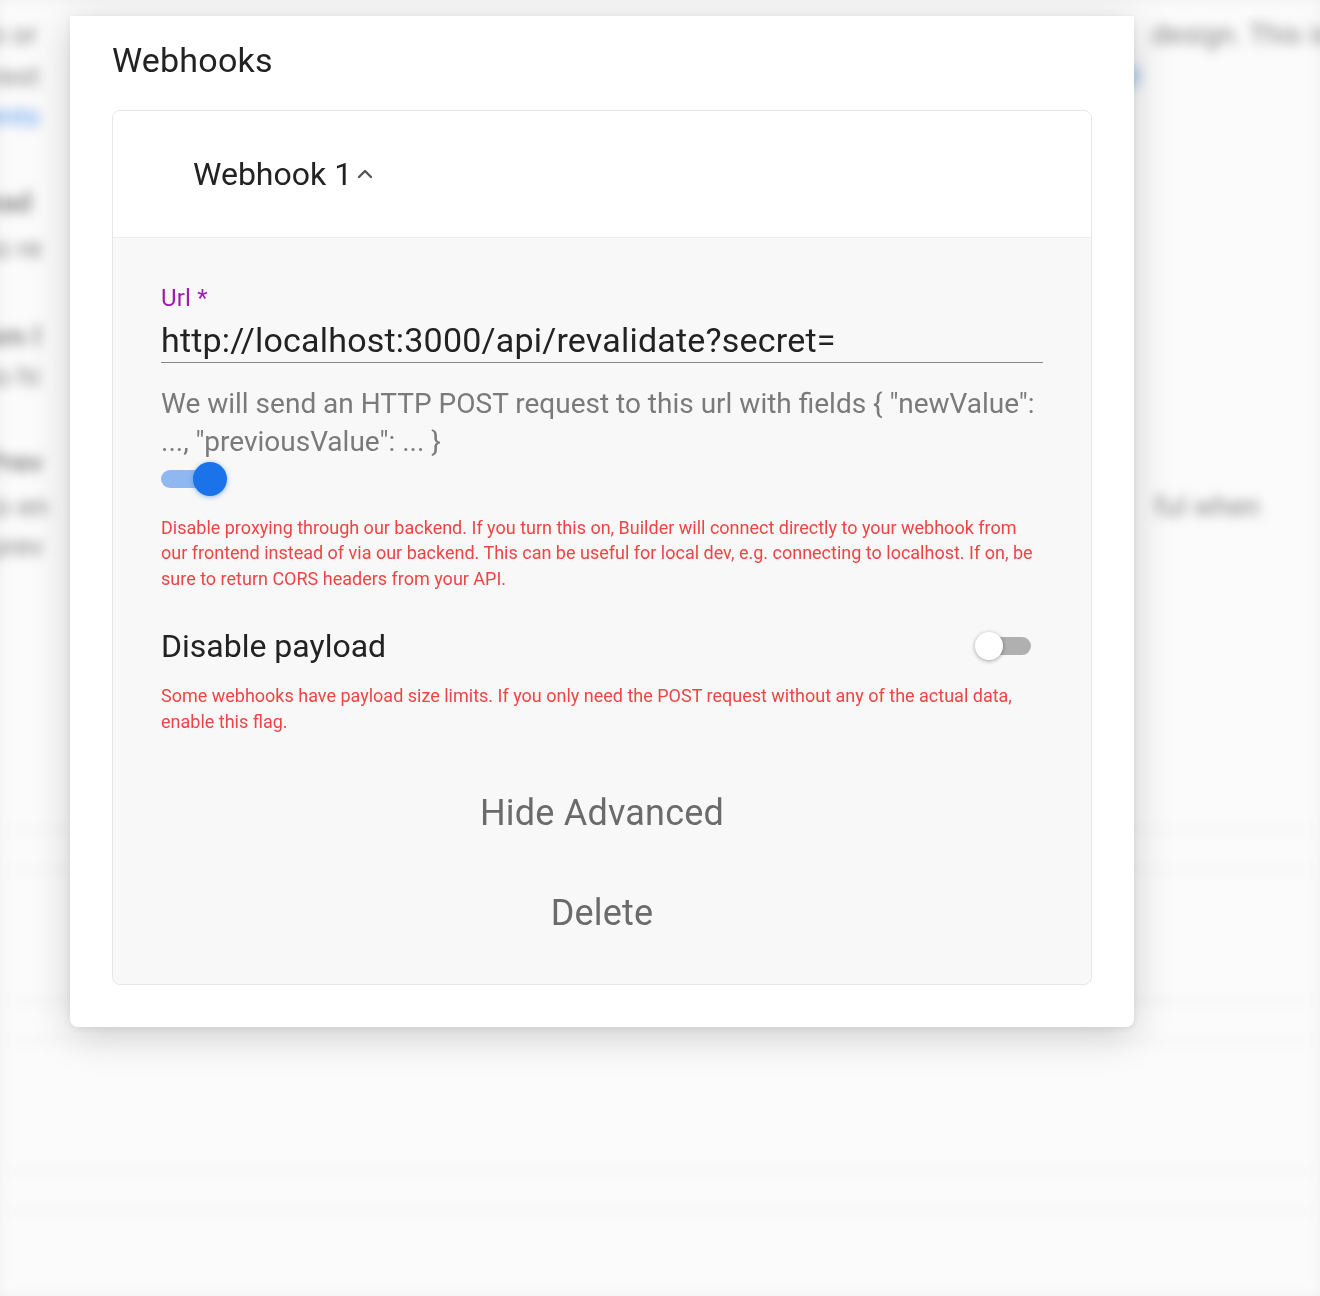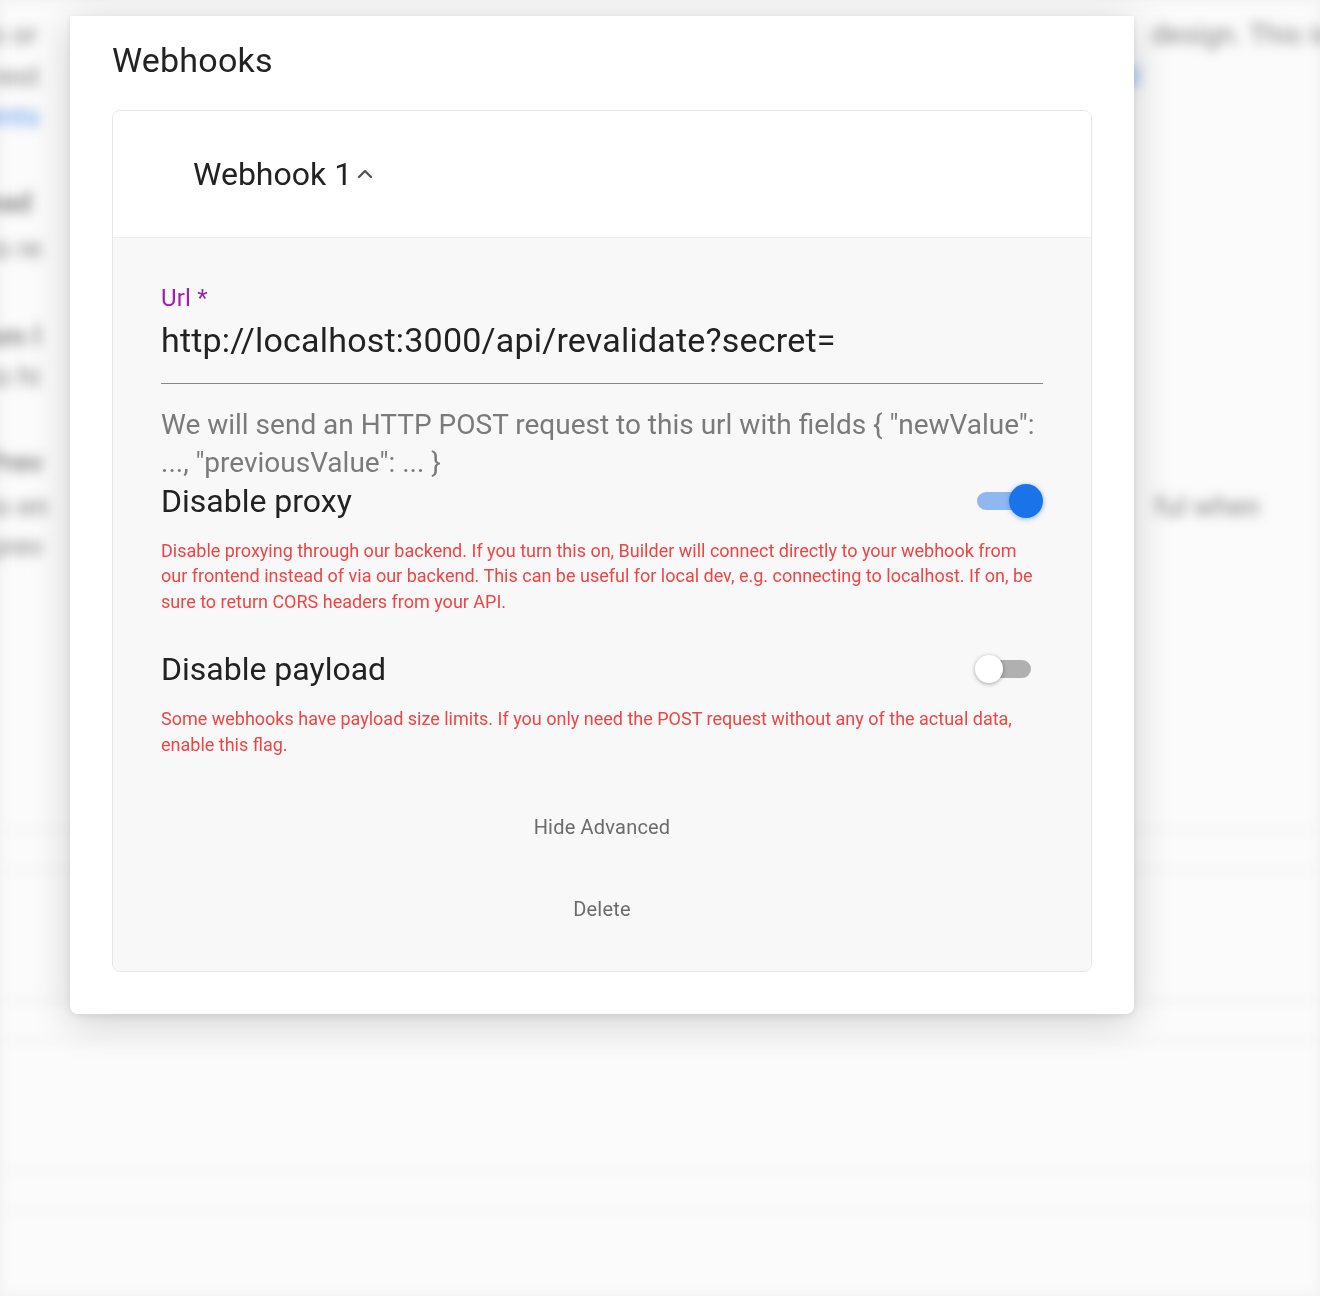--- a/index.html
+++ b/index.html
@@ -90,21 +90,21 @@
       border-top: 1px solid #eee;
     }
     .field-label {
       font-size: 24px;
       color: #a21caf;
       margin-bottom: 8px;
       letter-spacing: 0.2px;
     }
     .url-input-wrap {
       border-bottom: 1px solid #888;
-      padding-bottom: 23px;
+      padding-bottom: 2px;
       margin-bottom: 22px;
     }
     .url-input {
       width: 100%;
       border: none;
       background: transparent;
       font-size: 34px;
       color: #222;
       outline: none;
       font-family: inherit;
@@ -169,21 +169,21 @@
     }
     .desc-text {
       font-size: 18px;
       color: #ef4444;
       line-height: 1.42;
       margin-bottom: 36px;
     }
     .action-link {
       display: block;
       text-align: center;
-      font-size: 20px;
+      font-size: 36px;
       color: #6b6b6b;
       padding: 22px 0;
       cursor: pointer;
       letter-spacing: 0.2px;
     }
     .action-link + .action-link {
       margin-top: 14px;
     }
   </style>
 </head>
@@ -224,21 +224,20 @@
         </div>
       </div>
       <div class="card-body">
         <div class="field-label">Url *</div>
         <div class="url-input-wrap">
           <input class="url-input" type="text" value="http://localhost:3000/api/revalidate?secret=" style="">
         </div>
         <div class="help-text">We will send an HTTP POST request to this url with fields { "newValue": ..., "previousValue": ... }</div>
 
         <div class="toggle-row">
-          <div class="toggle-label">Disable proxy</div>
           <div class="switch on">
             <div class="track"></div>
             <div class="thumb"></div>
           </div>
         </div>
         <div class="desc-text">Disable proxying through our backend. If you turn this on, Builder will connect directly to your webhook from our frontend instead of via our backend. This can be useful for local dev, e.g. connecting to localhost. If on, be sure to return CORS headers from your API.</div>
 
         <div class="toggle-row">
           <div class="toggle-label">Disable payload</div>
           <div class="switch off">

